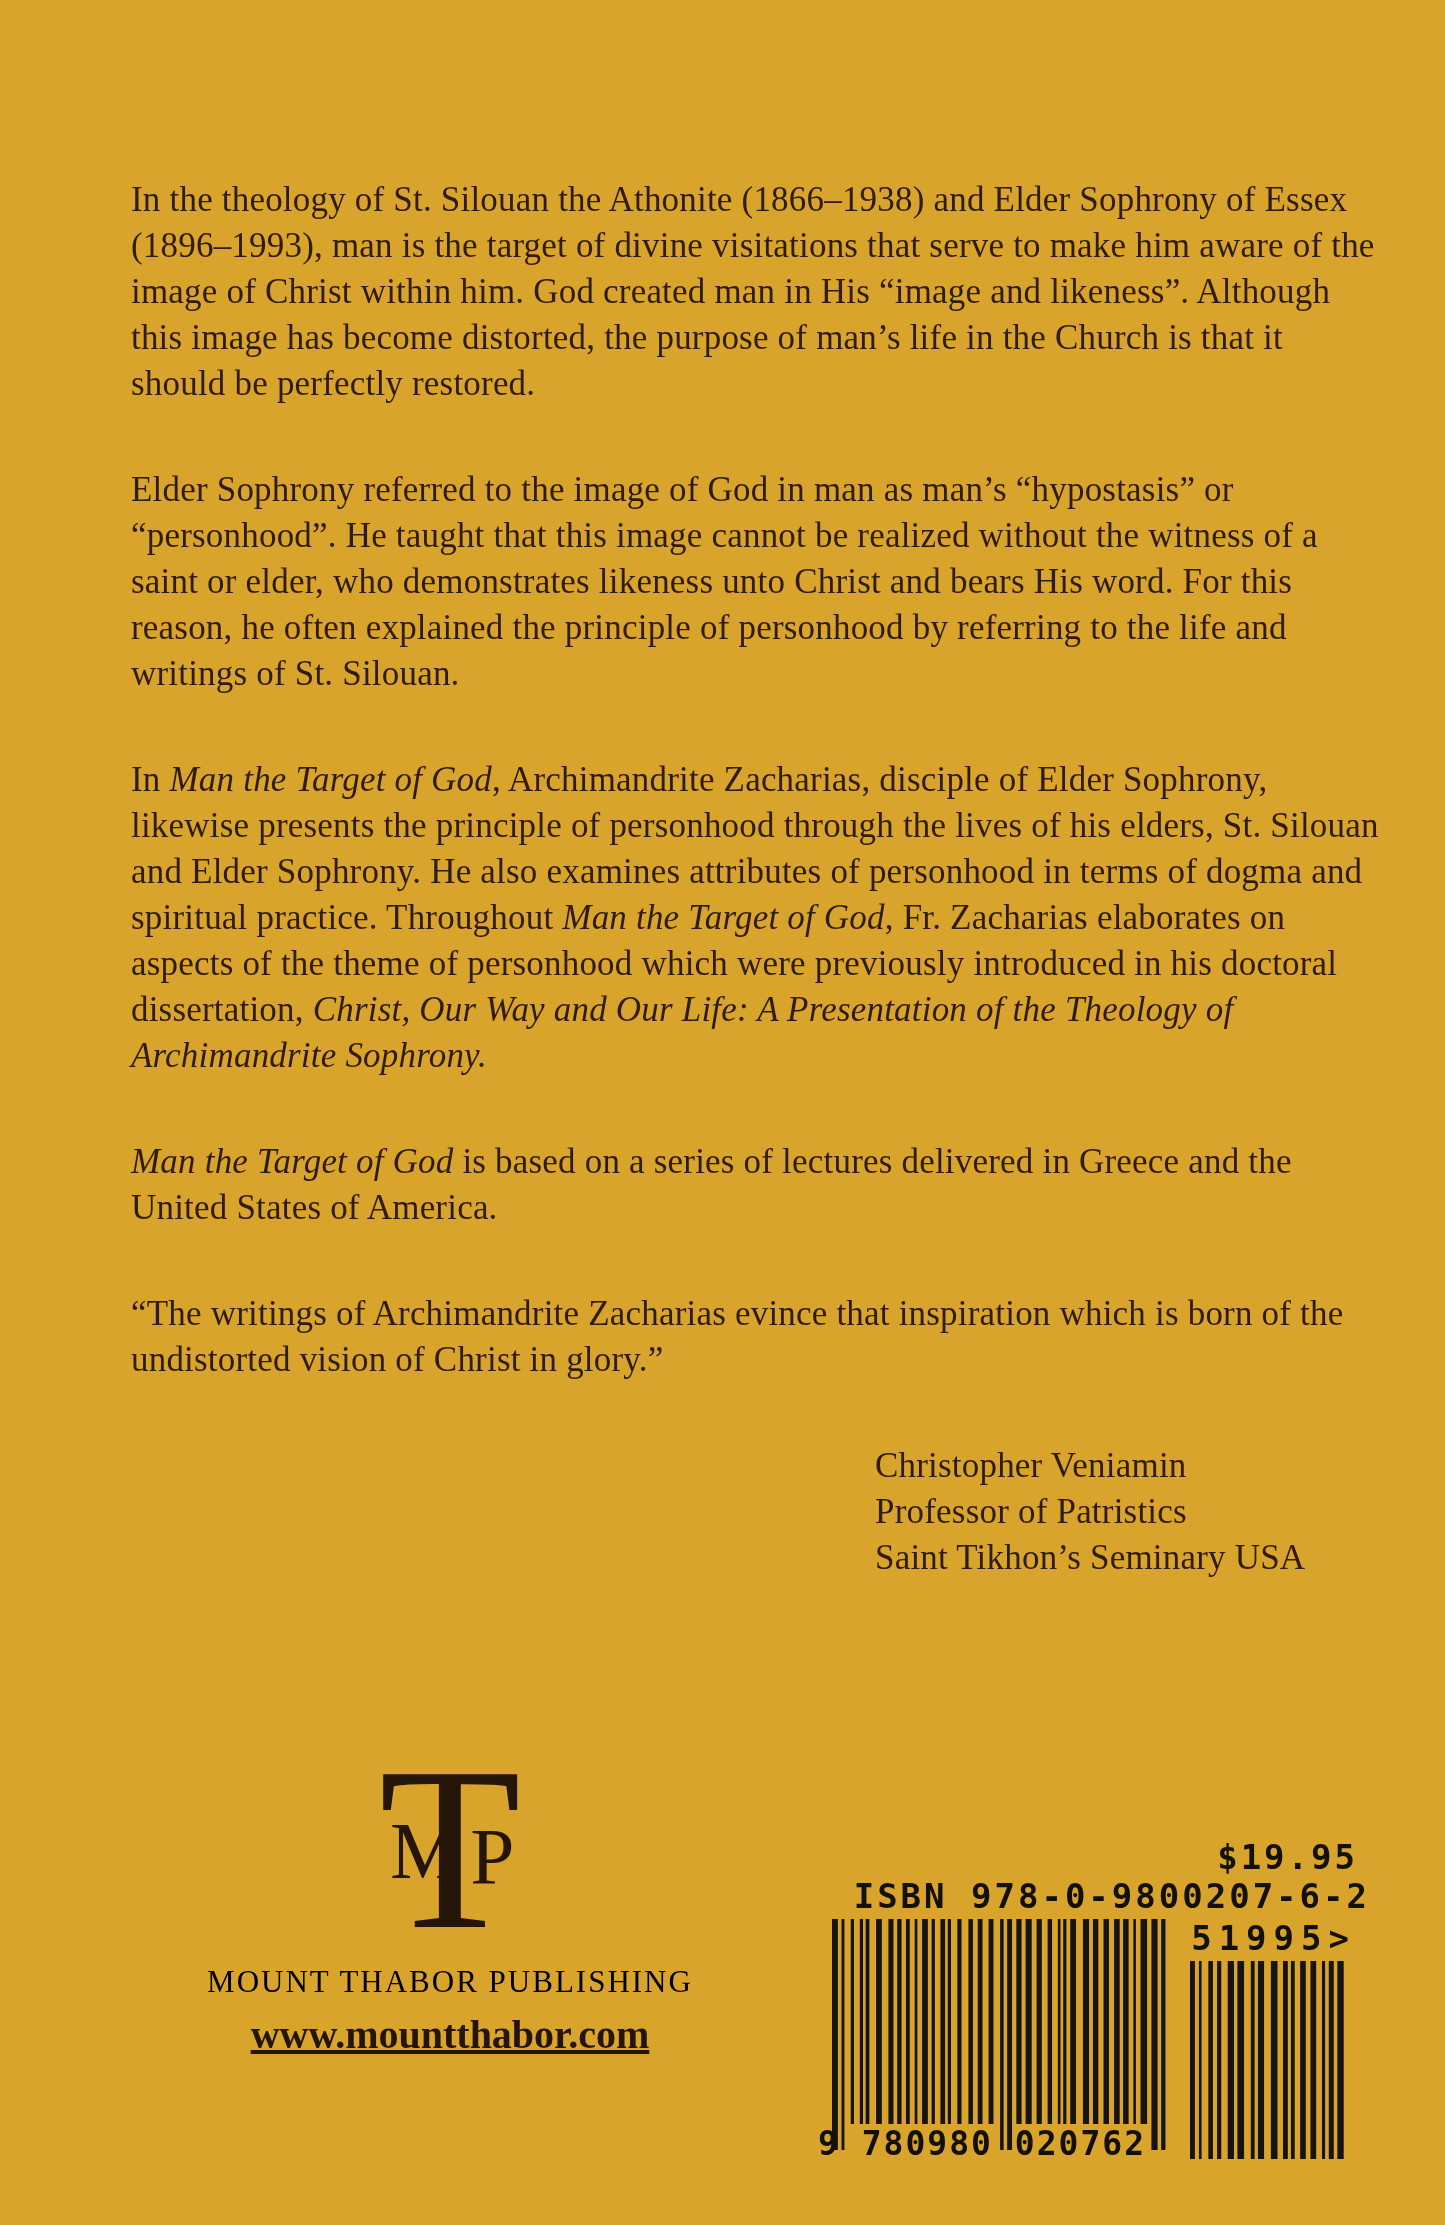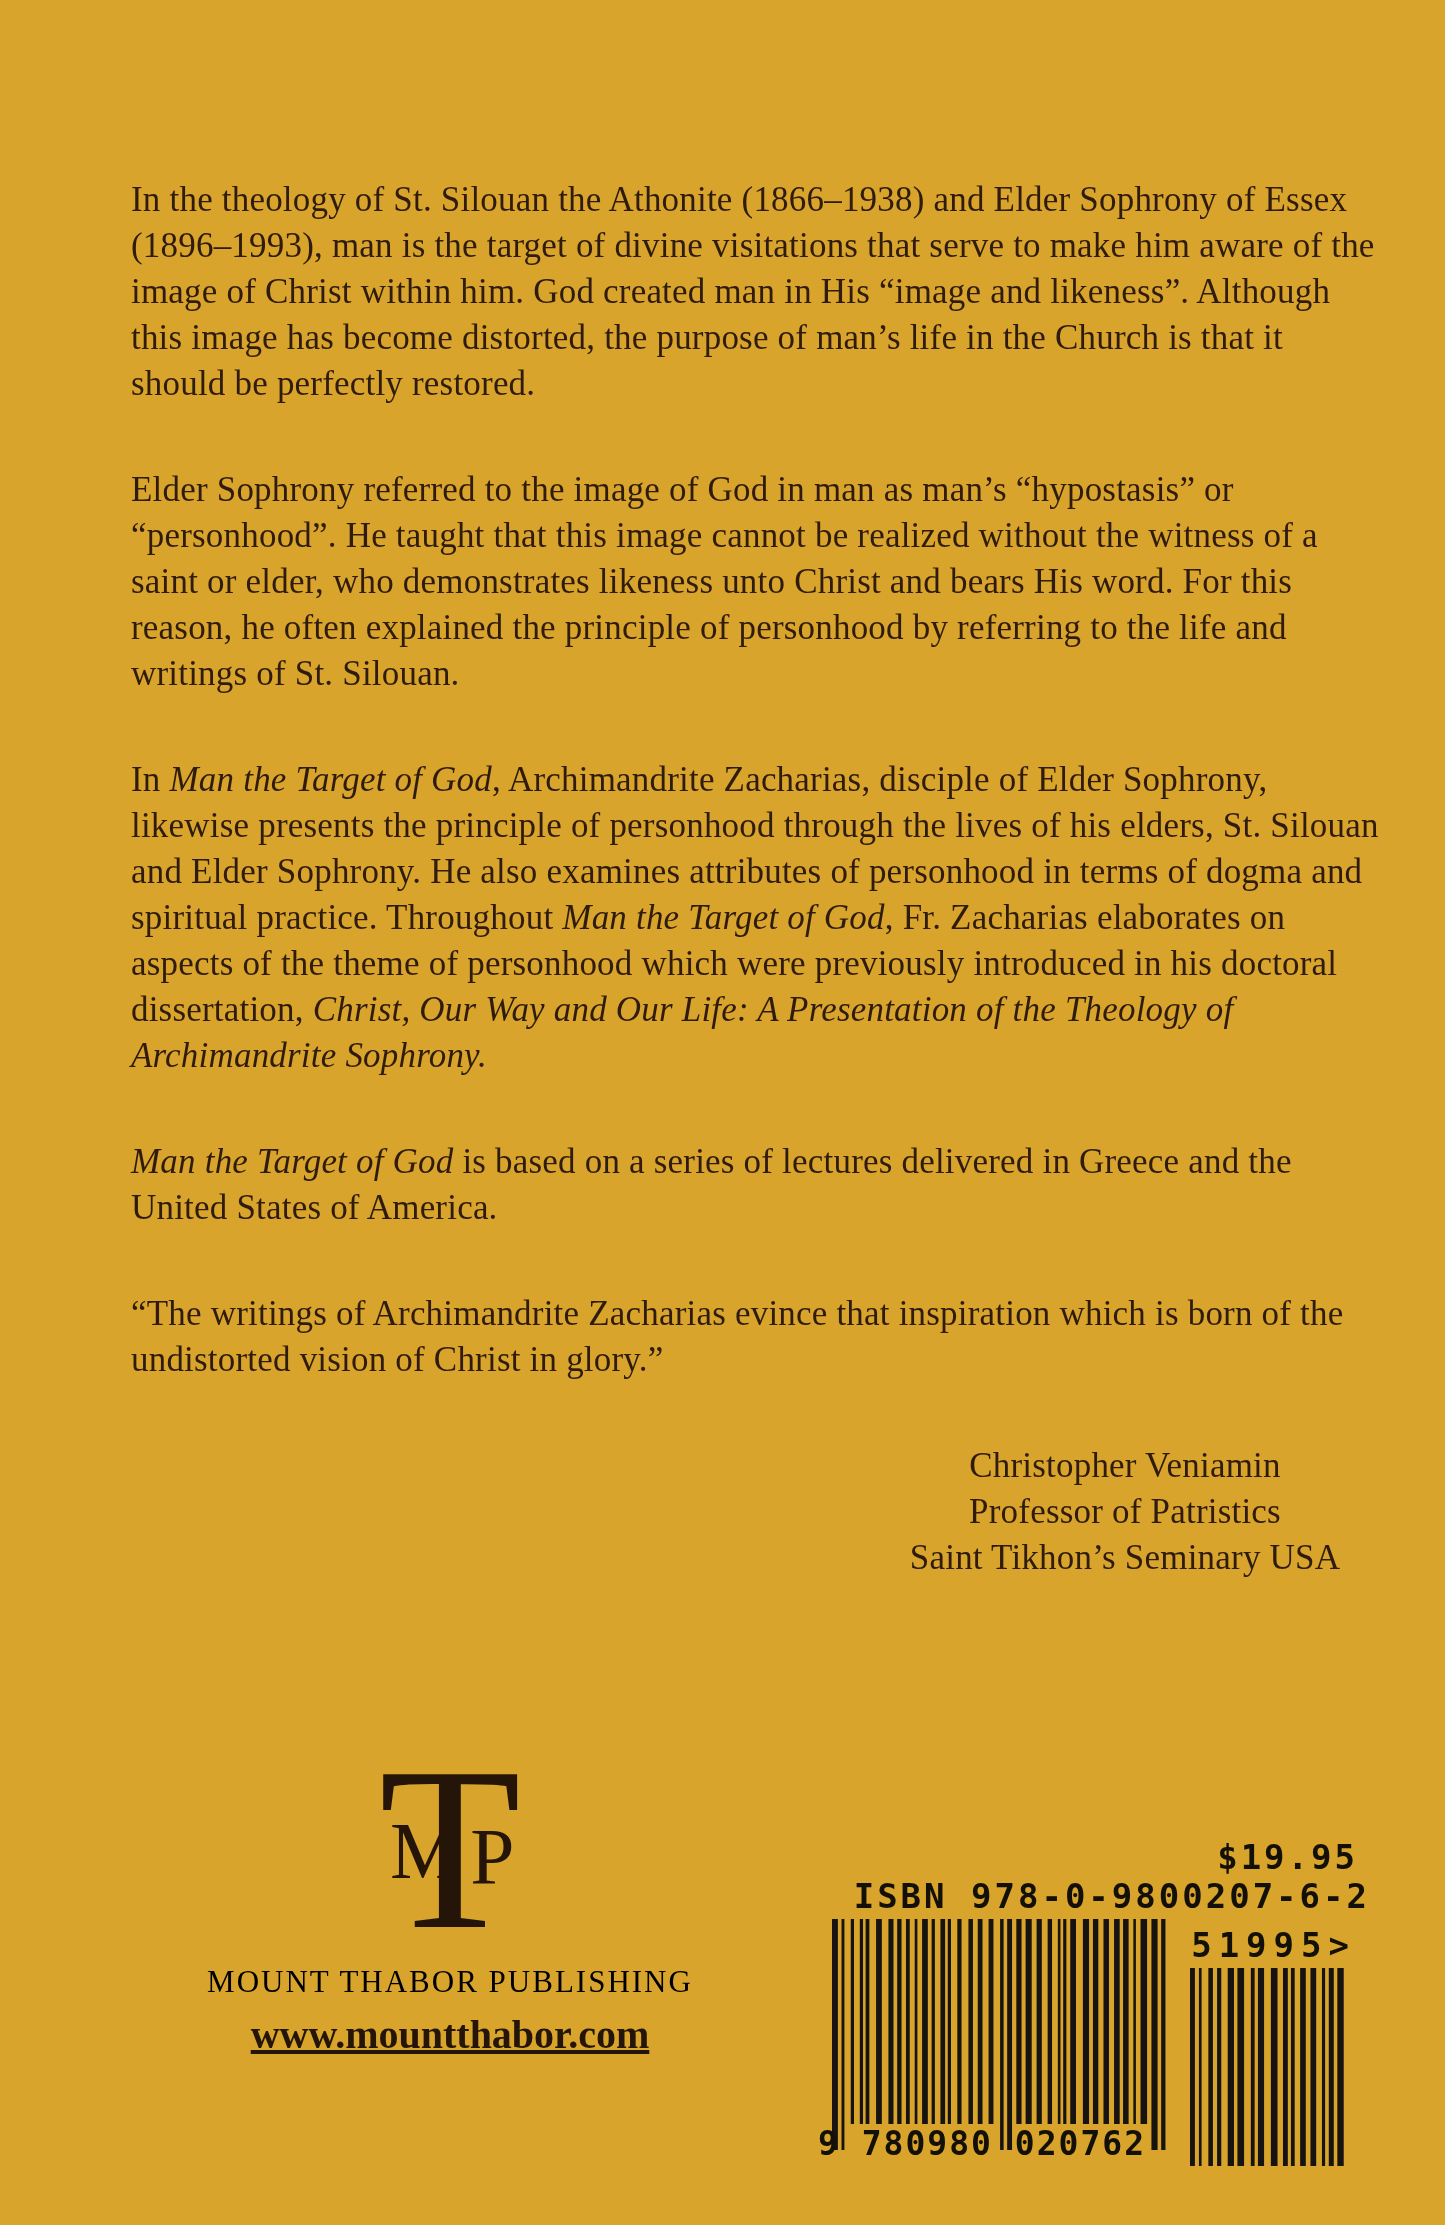--- a/index.html
+++ b/index.html
@@ -13,21 +13,20 @@
   .blurb{
     position:absolute;left:131px;top:177px;width:1248px;
     font-size:35px;line-height:46px;color:#301c0e;
     letter-spacing:0.2px;
   }
   .blurb p{margin:0 0 60px 0;}
   .blurb i{}
   .attribution{
     width:500px;
     margin:60px 4px 0 auto;
-    text-align:center;
     font-size:35px;line-height:46px;color:#301c0e;
   }
   
   .publisher{
     position:absolute;left:140px;top:1762px;width:620px;
     text-align:center;color:#2a1a0c;
   }
   .logo{display:block;margin:0 auto;}
   .pub-name{
     margin-top:16px;
@@ -48,21 +47,21 @@
     text-align:right;padding-right:14px;
     font-size:34px;font-weight:bold;letter-spacing:3px;line-height:38px;
   }
   .isbn{
     margin-top:0;text-align:right;padding-right:2px;
     font-size:34px;font-weight:bold;letter-spacing:3px;line-height:40px;
     white-space:nowrap;
   }
   .bars-row{display:flex;margin-top:3px;}
   .main-bc{width:338px;}
-  .supp-bc{width:166px;margin-left:20px;margin-top:7px;}
+  .supp-bc{width:166px;margin-left:20px;}
   .bc-digits{
     margin-left:-38px;margin-top:-26px;
     font-size:33px;font-weight:bold;letter-spacing:2px;
     white-space:nowrap;
     text-align:center;
   }
   .supp-text{
     text-align:right;
     font-size:34px;font-weight:bold;letter-spacing:7px;line-height:38px;
     white-space:nowrap;

